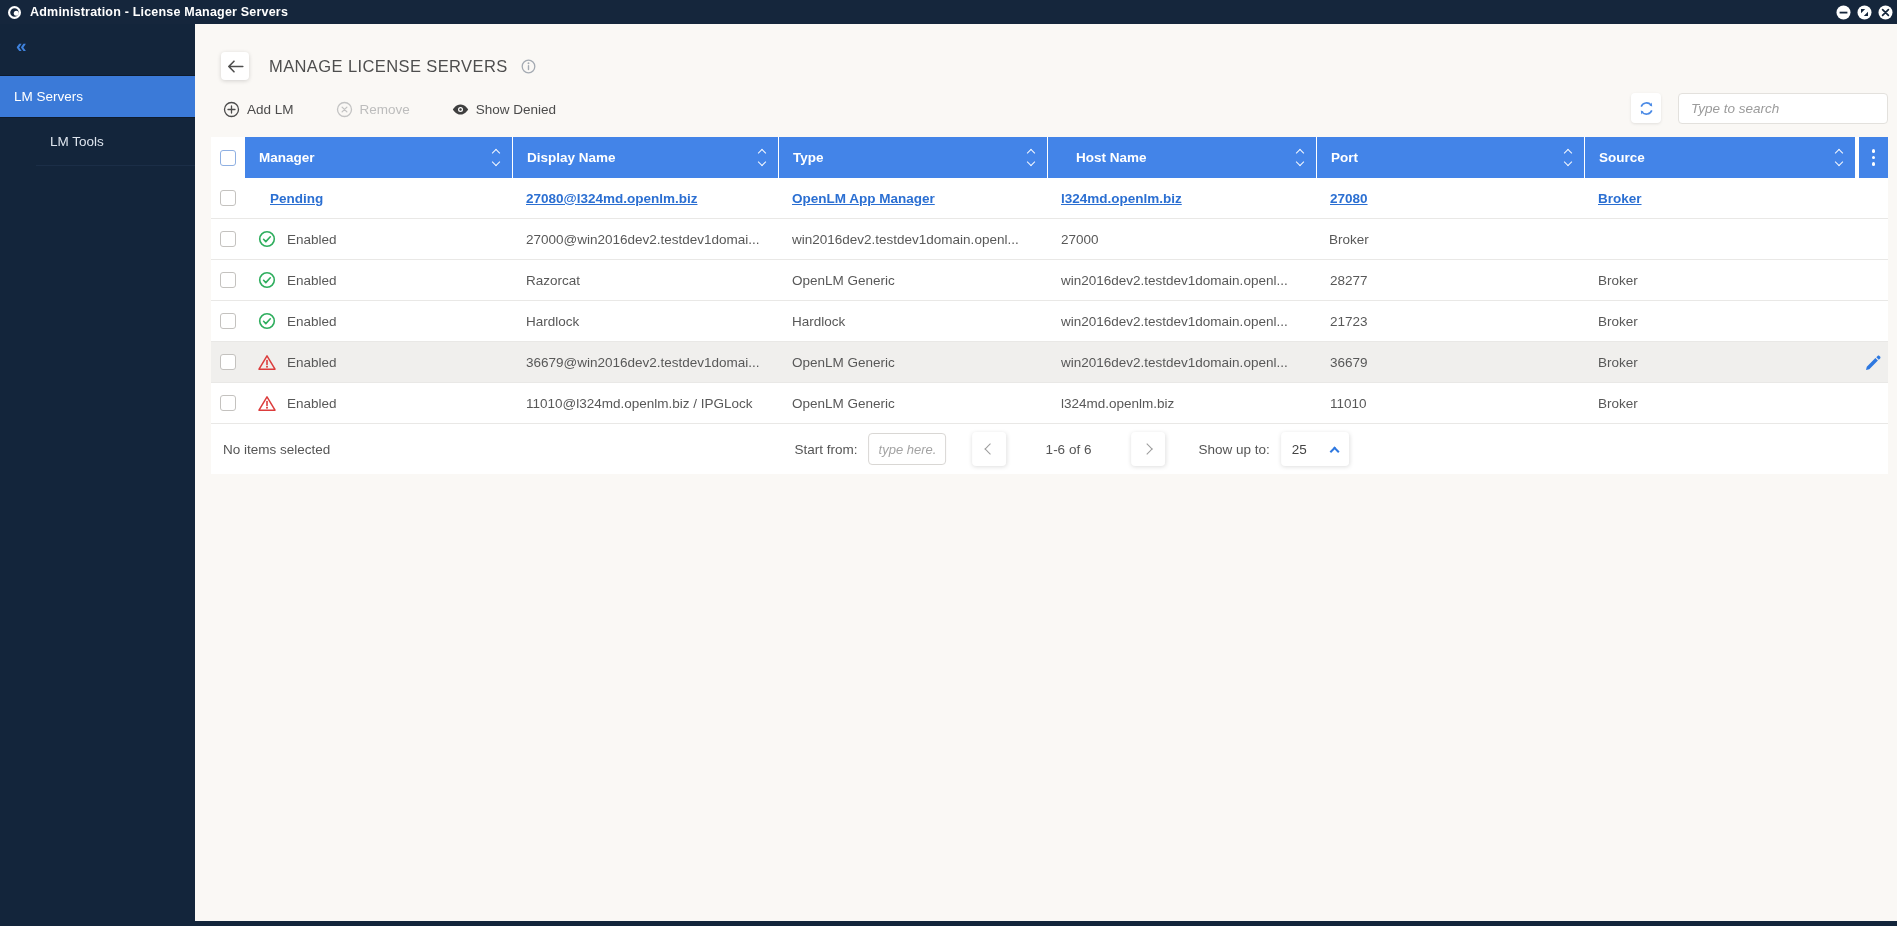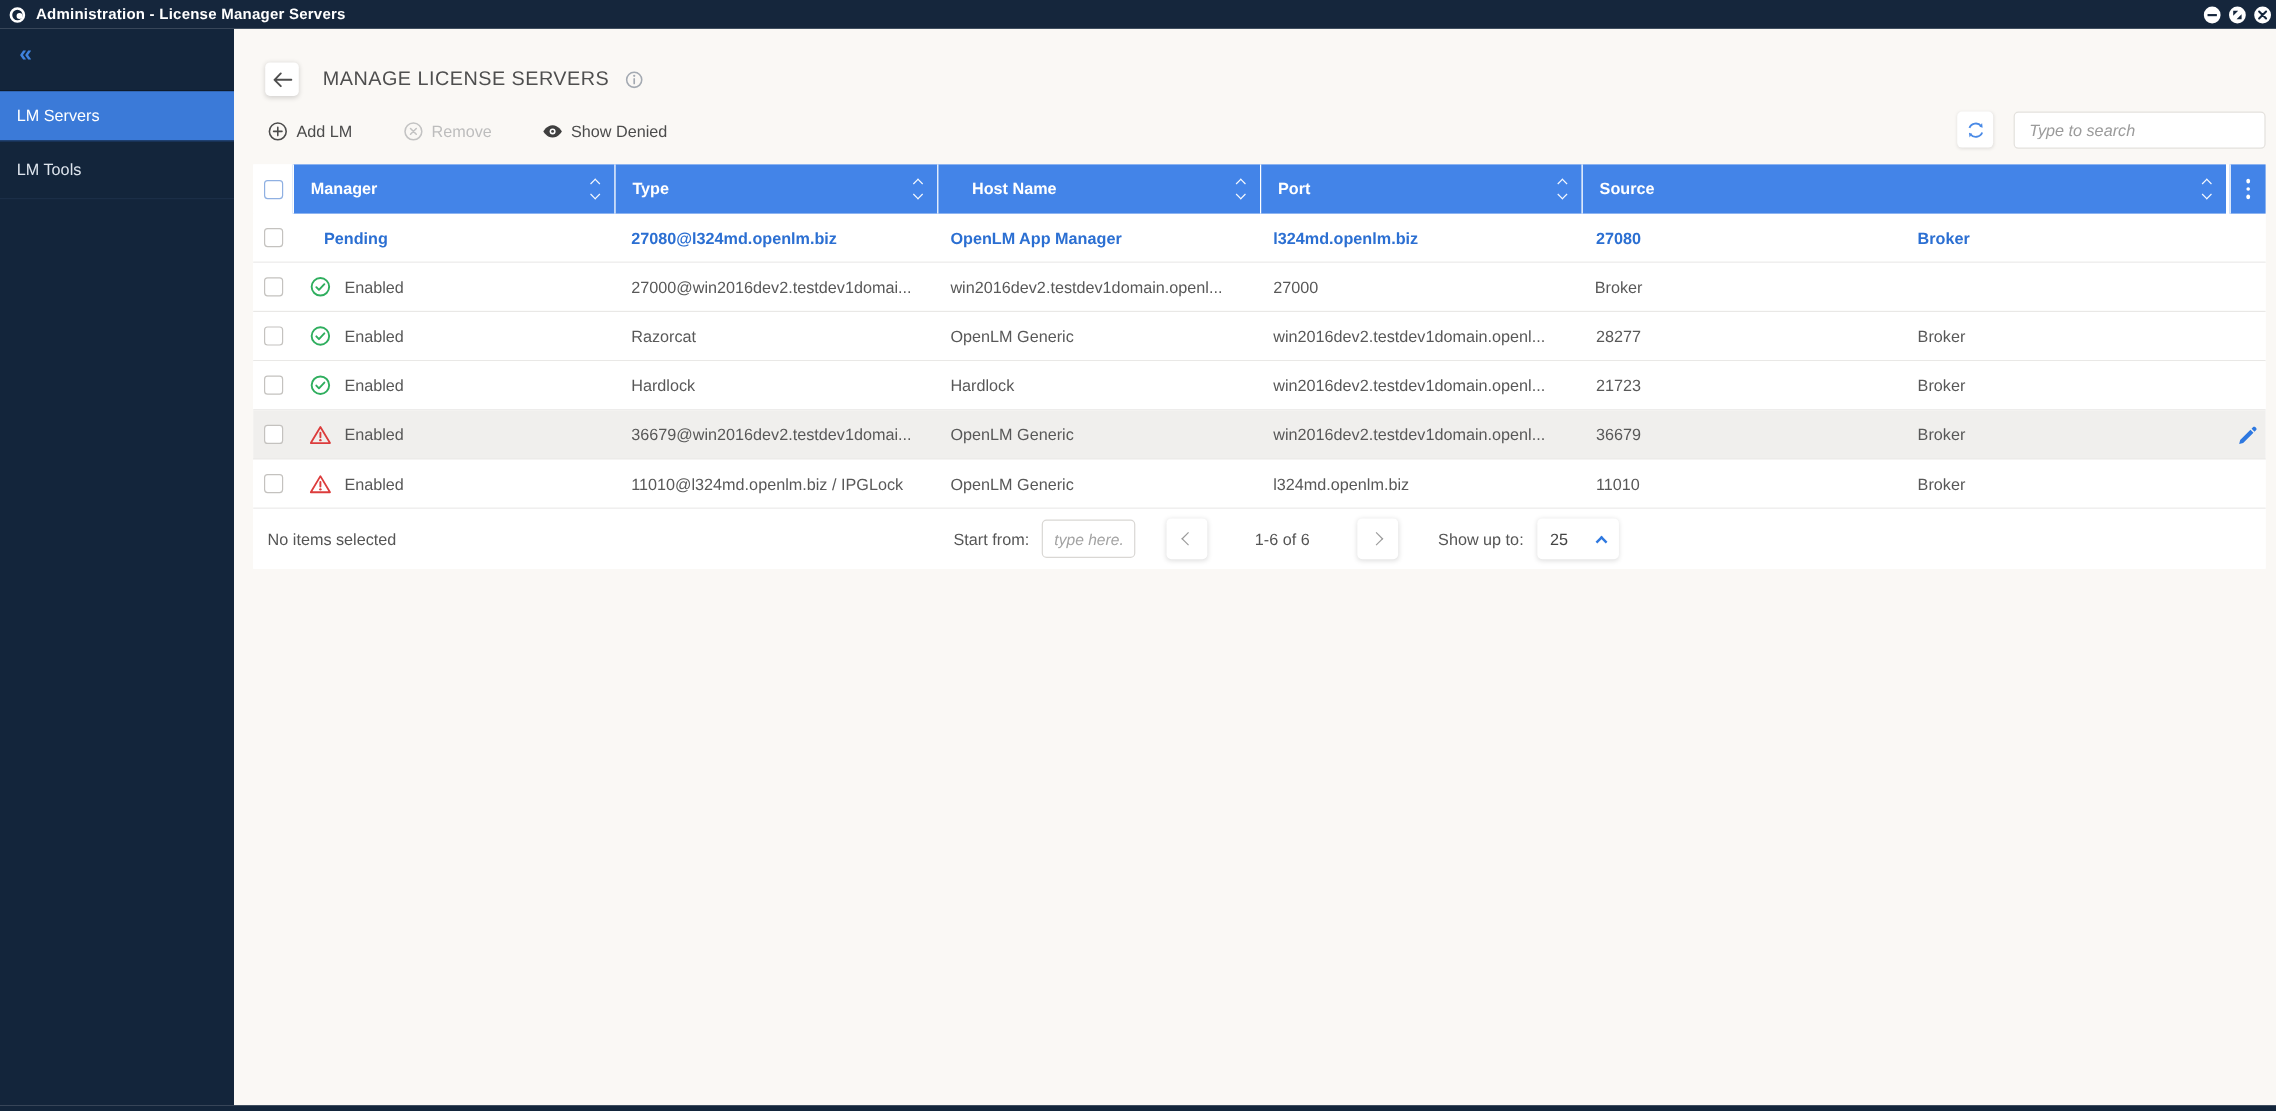--- a/index.html
+++ b/index.html
@@ -14,21 +14,21 @@
   .win-controls { margin-left:auto; display:flex; align-items:center; gap:6px; padding-right:4px; }
   .win-btn { width:15px; height:15px; display:flex; align-items:center; justify-content:center; cursor:pointer; }
 
   
   .sidebar { position:absolute; top:24px; left:0; width:195px; bottom:5px; background:#13253b; }
   .collapse { position:absolute; top:12px; left:16px; color:#3f82dd; font-size:19px; font-weight:bold; cursor:pointer; line-height:1; }
   .nav { position:absolute; top:51px; left:0; right:0; }
   .nav-item { height:43px; display:flex; align-items:center; padding-left:14px; font-size:13.5px;
     color:#dde4ed; cursor:pointer; border-bottom:1px solid #1b2e47; }
   .nav-item.active { background:#3b7ad8; color:#fff; border-top:1px solid #0e1b2c; border-bottom:1px solid #0e1b2c; }
-  .nav-item:not(.active){ height:48px; }
+  .nav-item:not(.active){ height:48px;margin-left:36px; }
 
   
   .main { position:absolute; left:195px; top:24px; right:0; bottom:5px; background:#faf8f5; }
 
   .page-header { position:absolute; top:28px; left:26px; display:flex; align-items:center; }
   .back-btn { width:28px; height:28px; background:#fff; border-radius:4px; box-shadow:0 1px 4px rgba(0,0,0,.16);
     display:flex; align-items:center; justify-content:center; cursor:pointer; }
   .page-title { margin-left:20px; font-size:16.5px; color:#4e4e4e; letter-spacing:.4px; }
   .info-icon { margin-left:13px; display:flex; cursor:pointer; }
 
@@ -69,21 +69,21 @@
   .c-port { width:268px; flex:0 0 268px; }
   .c-source { flex:1 1 auto; }
   .c-menu { width:30px; flex:0 0 30px; }
 
   .trow { display:flex; height:41px; background:#fff; border-bottom:1px solid #e9e8e6; }
   .trow.highlight { background:#f0efed; }
   .cell { display:flex; align-items:center; font-size:13.5px; color:#585858; padding-left:14px; overflow:hidden; white-space:nowrap; }
   .cell.c-check { justify-content:center; padding-left:0; }
   .cell.c-menu { padding-left:0; justify-content:center; }
   .status-wrap { display:flex; align-items:center; gap:11px; }
-  .cell-link { color:#2b6fd2; font-weight:bold; cursor:pointer; }
+  .cell-link { color:#2b6fd2; font-weight:bold; text-decoration:underline; cursor:pointer; }
   .pending-link { margin-left:12px; }
 
   .checkbox { width:16px; height:16px; background:#fff; border:1px solid #c4c2bf; border-radius:3px; cursor:pointer; display:inline-block; }
   .checkbox.hd { border-color:#8fb0e2; }
 
   
   .tfoot { position:relative; height:50px; background:#fff; display:flex; align-items:center; }
   .sel-text { margin-left:12px; font-size:13.5px; color:#555; }
   .pager { position:absolute; left:50%; top:0; height:100%; transform:translateX(-46%); display:flex; align-items:center; }
   .pager-label { font-size:13.5px; color:#555; }
@@ -218,20 +218,27 @@
       <div class="hcell c-check">
         <span class="checkbox hd"></span>
       </div>
       <div class="hcell c-status">
         <span>Manager</span>
         <span class="sort">
             <i class="chev up"></i>
             <i class="chev down"></i>
           </span>
       </div>
+      <div class="hcell c-display">
+        <span>Display Name</span>
+        <span class="sort">
+            <i class="chev up"></i>
+            <i class="chev down"></i>
+          </span>
+      </div>
       <div class="hcell c-type">
         <span>Type</span>
         <span class="sort">
             <i class="chev up"></i>
             <i class="chev down"></i>
           </span>
       </div>
       <div class="hcell c-host">
         <span>Host Name</span>
         <span class="sort">

